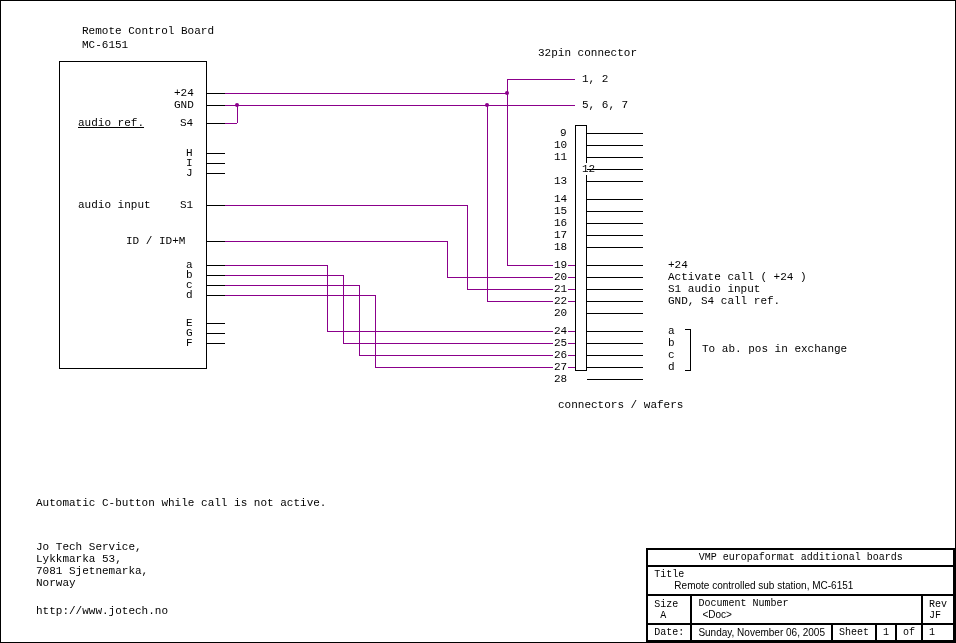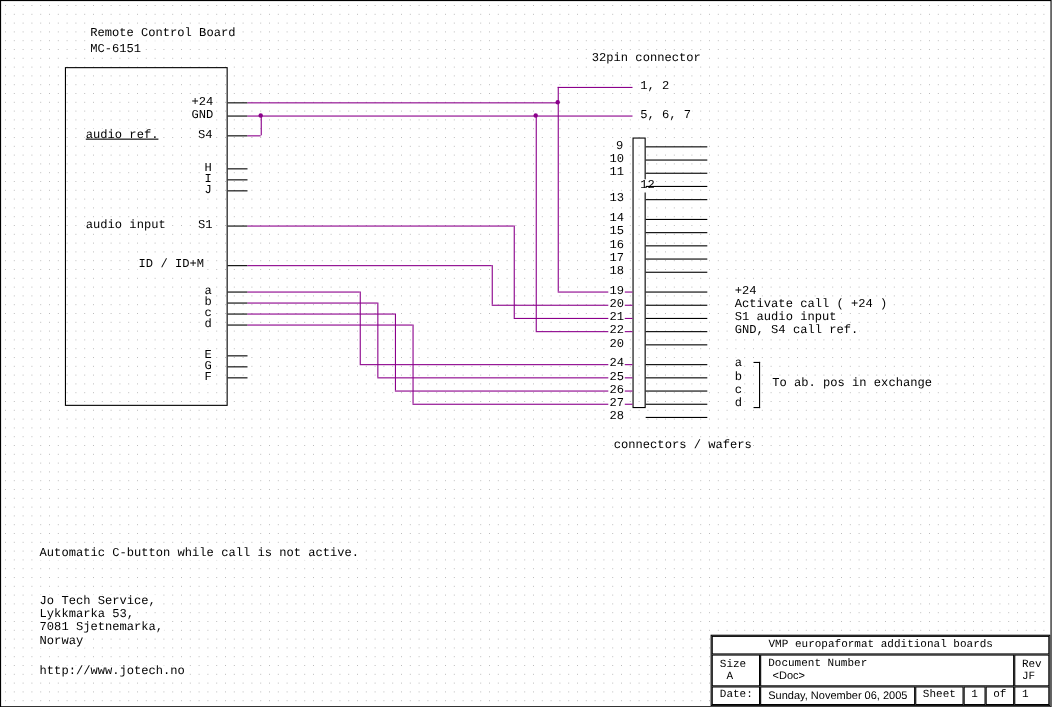--- a/index.html
+++ b/index.html
@@ -131,20 +131,23 @@
 <span class="label" style="left:34px; top:552px;">Lykkmarka 53,</span>
 <span class="label" style="left:34px; top:564px;">7081 Sjetnemarka,</span>
 <span class="label" style="left:34px; top:576px;">Norway</span>
 <span class="label" style="left:34px; top:604px;">http://www.jotech.no</span>
 
 <div class="titleblk">
 <table cellspacing="0">
 <tbody>
           <tr>
             <td colspan="6" style="text-align:center">VMP  europaformat  additional  boards</td>
+          </tr>
+<tr>
+            <td colspan="6"><span>Title</span><br><span class="tbsub" style="padding-left:20px">Remote controlled sub station, MC-6151</span></td>
           </tr>
 <tr>
   <td><span>Size</span><br><span style="padding-left:6px">A</span></td>
   <td colspan="4"><span>Document Number</span><br><span class="tbsub" style="padding-left:4px">&lt;Doc&gt;</span></td>
   <td><span>Rev</span><br><span>JF</span></td>
 </tr>
 <tr>
   <td><span>Date:</span></td>
   <td class="tbsub">Sunday, November 06, 2005</td>
   <td>Sheet</td>

